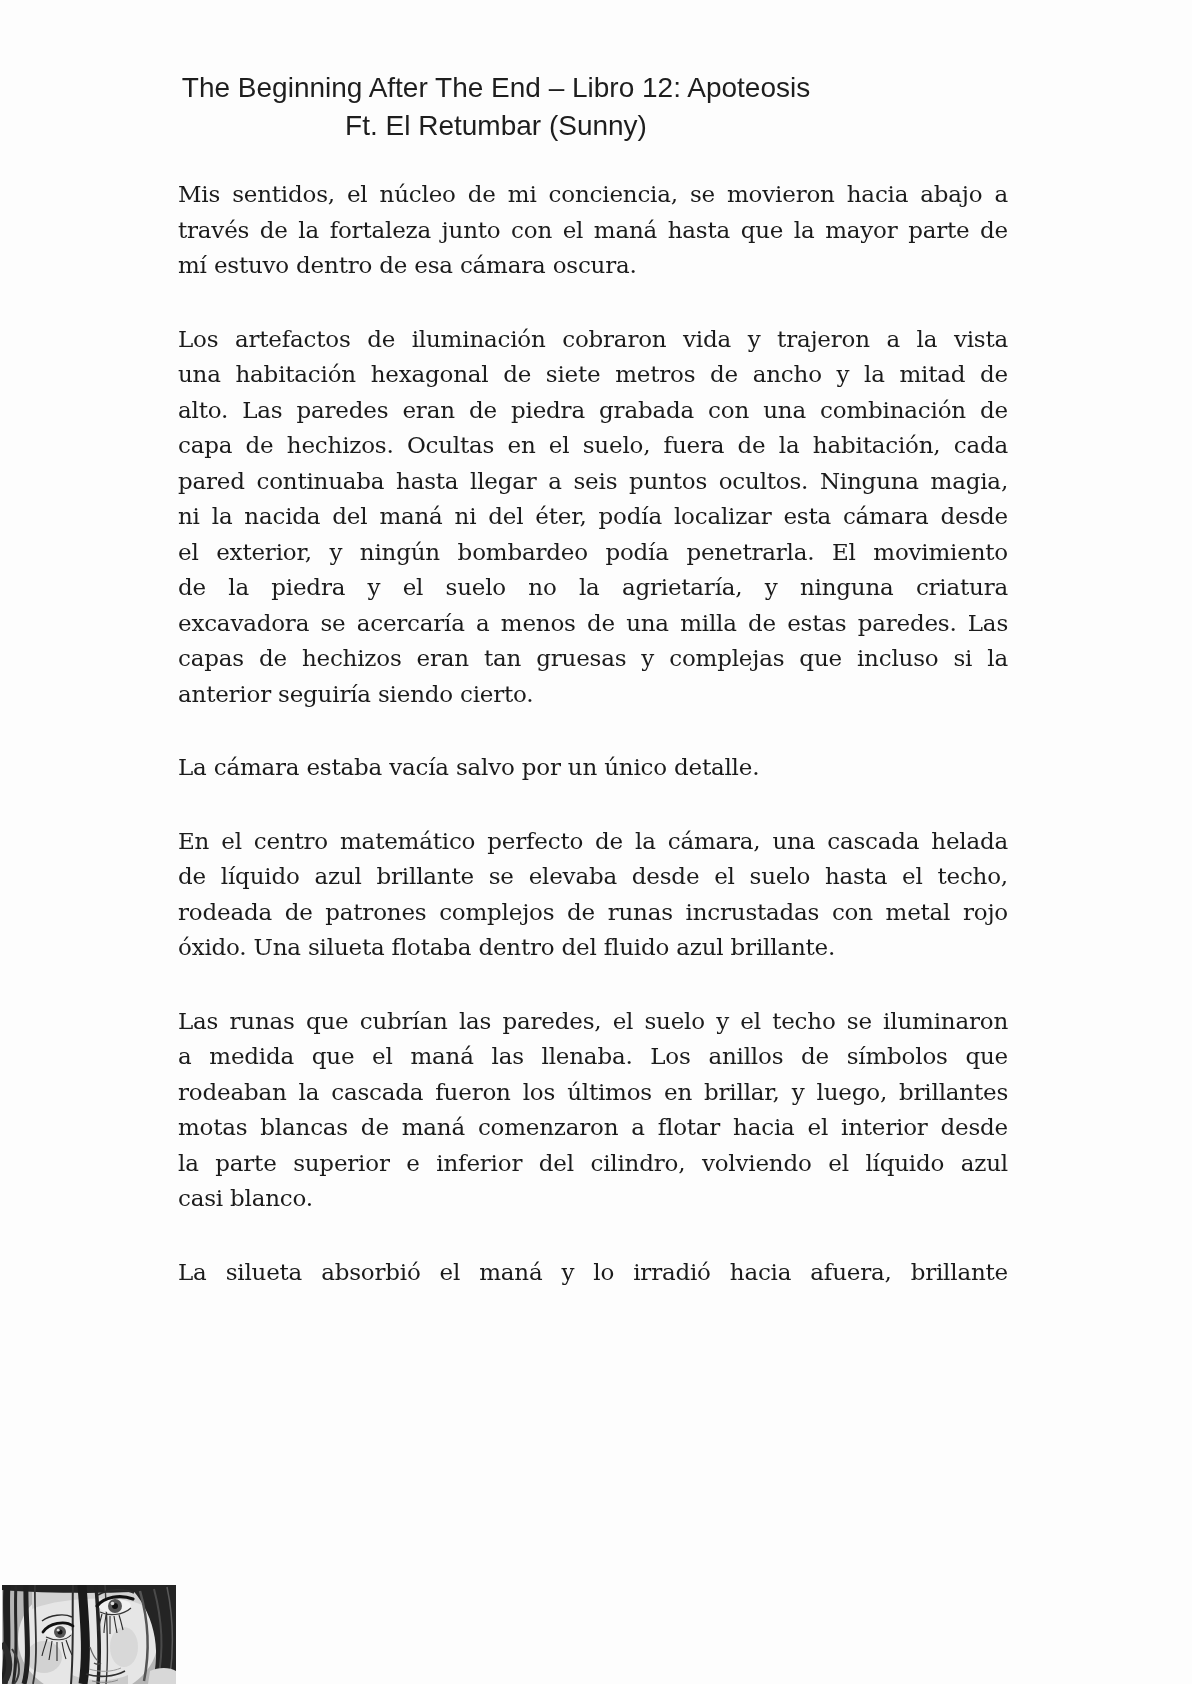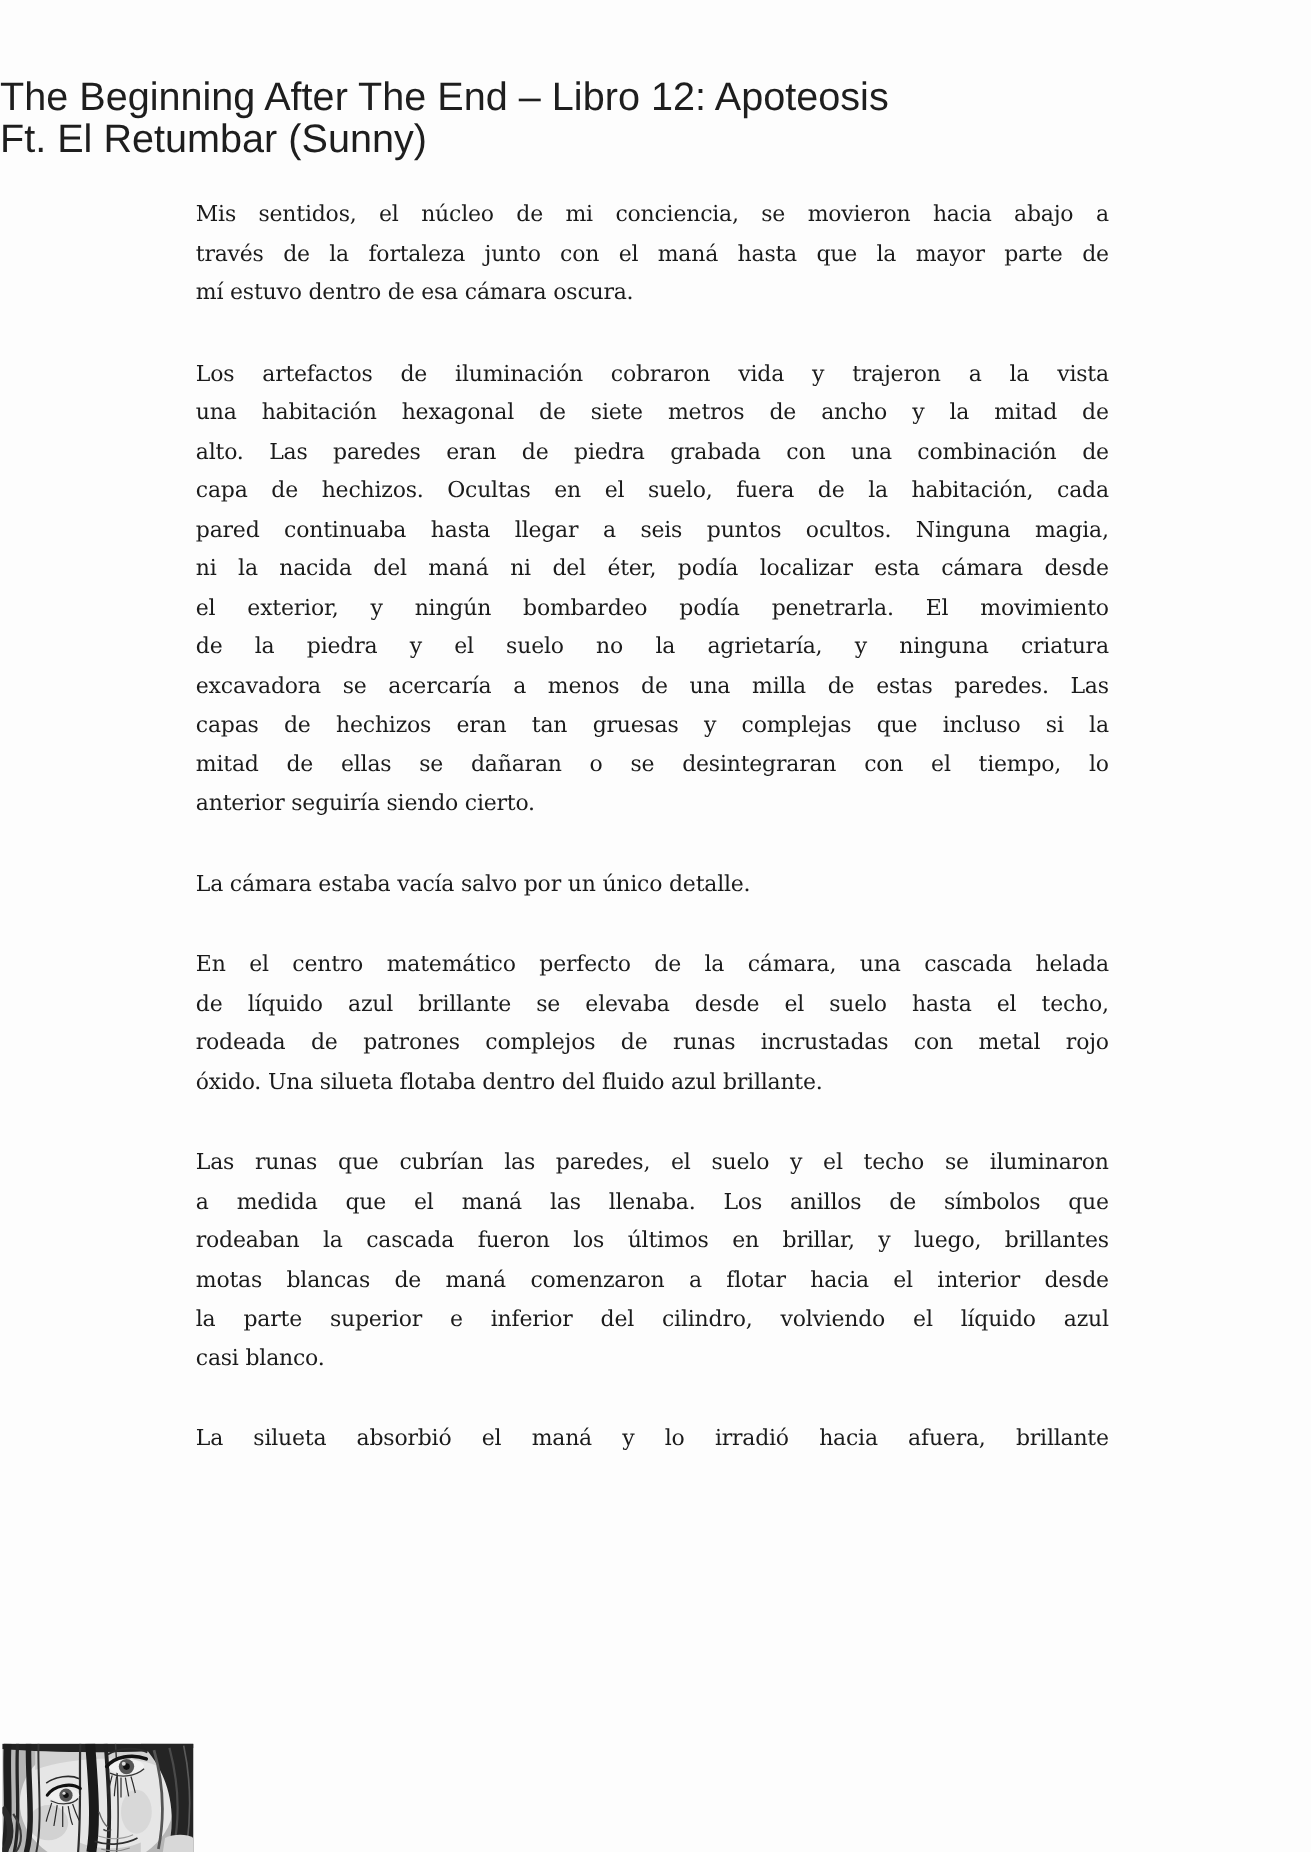--- a/index.html
+++ b/index.html
@@ -8,33 +8,33 @@
     width: 1192px;
     height: 1684px;
     background: #fdfdfd;
     overflow: hidden;
   }
   .title-block {
     position: absolute;
     top: 69px;
     left: 0;
     width: 992px;
-    text-align: left;
+    text-align: center;
     font-family: "Liberation Sans", sans-serif;
-    font-size: 36px;
+    font-size: 28px;
     line-height: 38px;
     color: #1e1e1e;
   }
   .text-block {
     position: absolute;
     top: 177px;
     left: 178px;
     width: 830px;
     font-family: "DejaVu Serif", "Liberation Serif", serif;
-    font-size: 20px;
+    font-size: 23px;
     line-height: 35.5px;
     letter-spacing: -0.2px;
     color: #1b1b1b;
     hyphens: none;
   }
   .para { margin: 0 0 38px 0; }
   .para:last-child { margin-bottom: 0; margin-top: 26px; }
   .line {
     text-align: justify;
     text-align-last: justify;
@@ -73,21 +73,20 @@
         <div class="line">Los artefactos de iluminación cobraron vida y trajeron a la vista</div>
         <div class="line">una habitación hexagonal de siete metros de ancho y la mitad de</div>
         <div class="line">alto. Las paredes eran de piedra grabada con una combinación de</div>
         <div class="line">capa de hechizos. Ocultas en el suelo, fuera de la habitación, cada</div>
         <div class="line">pared continuaba hasta llegar a seis puntos ocultos. Ninguna magia,</div>
         <div class="line">ni la nacida del maná ni del éter, podía localizar esta cámara desde</div>
         <div class="line">el exterior, y ningún bombardeo podía penetrarla. El movimiento</div>
         <div class="line">de la piedra y el suelo no la agrietaría, y ninguna criatura</div>
         <div class="line">excavadora se acercaría a menos de una milla de estas paredes. Las</div>
         <div class="line">capas de hechizos eran tan gruesas y complejas que incluso si la</div>
-        <div class="line">mitad de ellas se dañaran o se desintegraran con el tiempo, lo</div>
         <div class="line last">anterior seguiría siendo cierto.</div>
       </div>
       <div class="para">
         <div class="line last">La cámara estaba vacía salvo por un único detalle.</div>
       </div>
       <div class="para">
         <div class="line">En el centro matemático perfecto de la cámara, una cascada helada</div>
         <div class="line">de líquido azul brillante se elevaba desde el suelo hasta el techo,</div>
         <div class="line">rodeada de patrones complejos de runas incrustadas con metal rojo</div>
         <div class="line last">óxido. Una silueta flotaba dentro del fluido azul brillante.</div>

